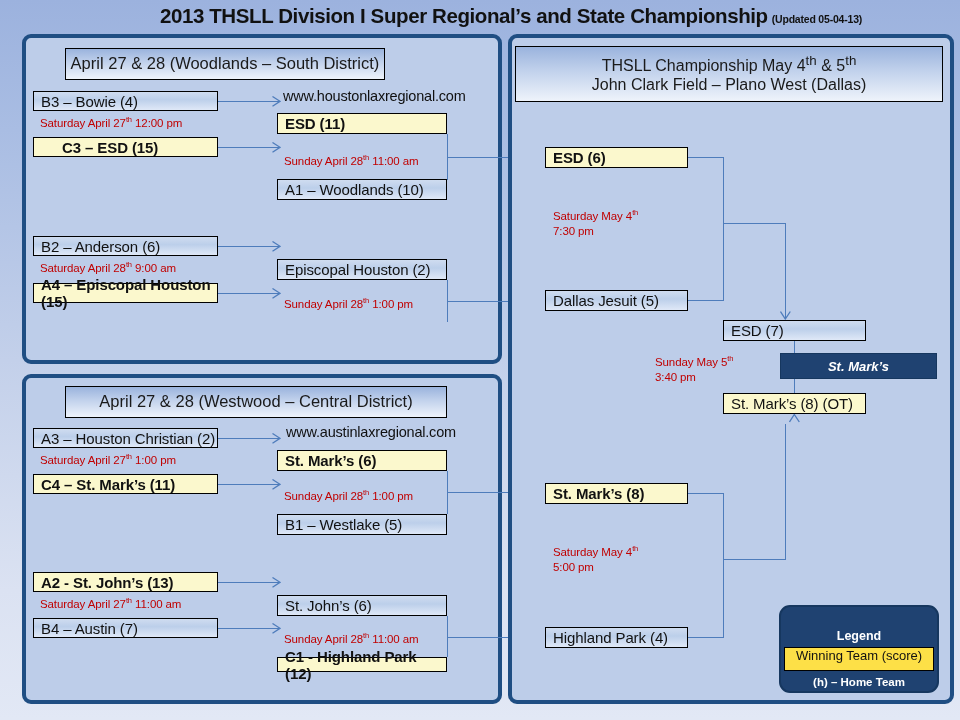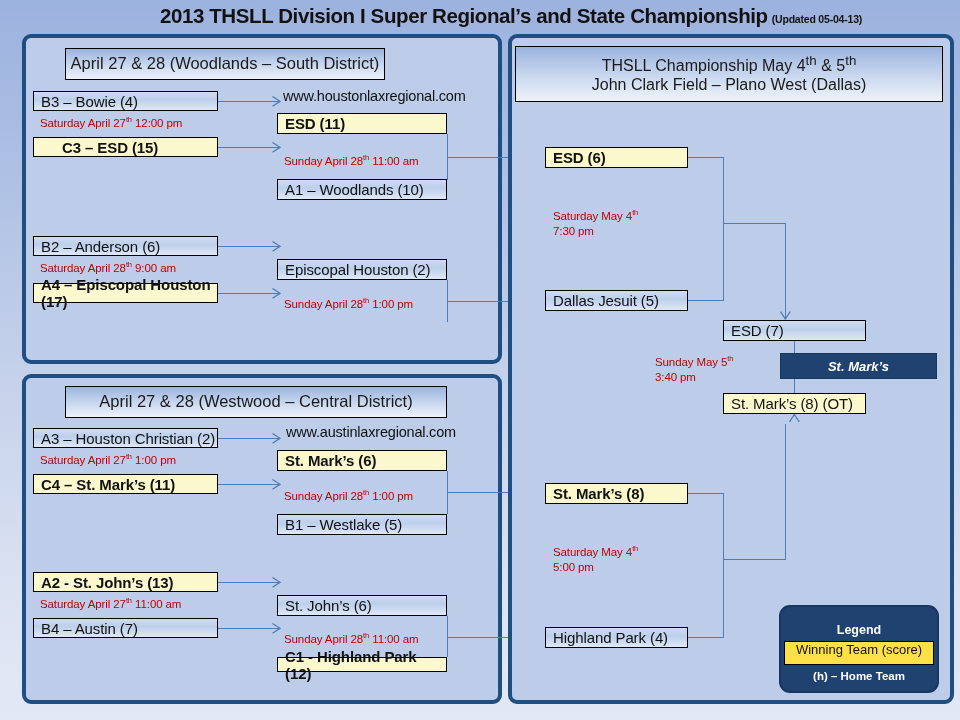--- a/index.html
+++ b/index.html
@@ -77,21 +77,21 @@
   .lh{position:absolute;height:0;border-top:1.4px solid #4e7cbb;}
   .lv{position:absolute;width:0;border-left:1.4px solid #4e7cbb;}
   .arrowhead{position:absolute;width:9px;height:11px;}
   .arrowhead svg{display:block;}
 
   
   #legend-box{
     position:absolute;box-sizing:border-box;
     background:#1f4271;border:2px solid #16375f;border-radius:11px;
     display:flex;flex-direction:column;align-items:center;
-    padding-top:16px;
+    padding-top:22px;
   }
   #legend-title{color:#fff;font-size:12.5px;font-weight:bold;margin-bottom:4px;}
   #legend-swatch{
     background:#fde047;border:1.5px solid #000;color:#111;
     font-size:13px;width:148px;height:22px;
     display:flex;align-items:flex-start;justify-content:center;
   }
   #legend-note{color:#fff;font-size:11.5px;font-weight:bold;margin-top:5px;}
 </style>
 </head>
@@ -152,21 +152,21 @@
       </svg>
   </div>
 
   <div class="team loser" style="left:33px;top:236px;width:185px;height:20px;">
     <span>B2 – Anderson (6)</span>
   </div>
   <div class="datelbl" style="left:40px;top:260px;">
     <span>Saturday April 28<sup>th</sup> 9:00 am</span>
   </div>
   <div class="team winner" style="left:33px;top:283px;width:185px;height:20px;">
-    <span>A4 – Episcopal Houston (17)</span>
+    <span>A4 – Episcopal Houston (15)</span>
   </div>
   <div class="lh" style="left:218px;top:246px;width:61px;"></div>
   <div class="arrowhead" style="left:272px;top:241px;">
     <svg width="9" height="11" viewBox="0 0 9 11">
         <path d="M0.5 0.5 L8 5.3 L0.5 10.3" fill="none" stroke="#4e7cbb" stroke-width="1.3"></path>
       </svg>
   </div>
   <div class="lh" style="left:218px;top:293px;width:61px;"></div>
   <div class="arrowhead" style="left:272px;top:288px;">
     <svg width="9" height="11" viewBox="0 0 9 11">

